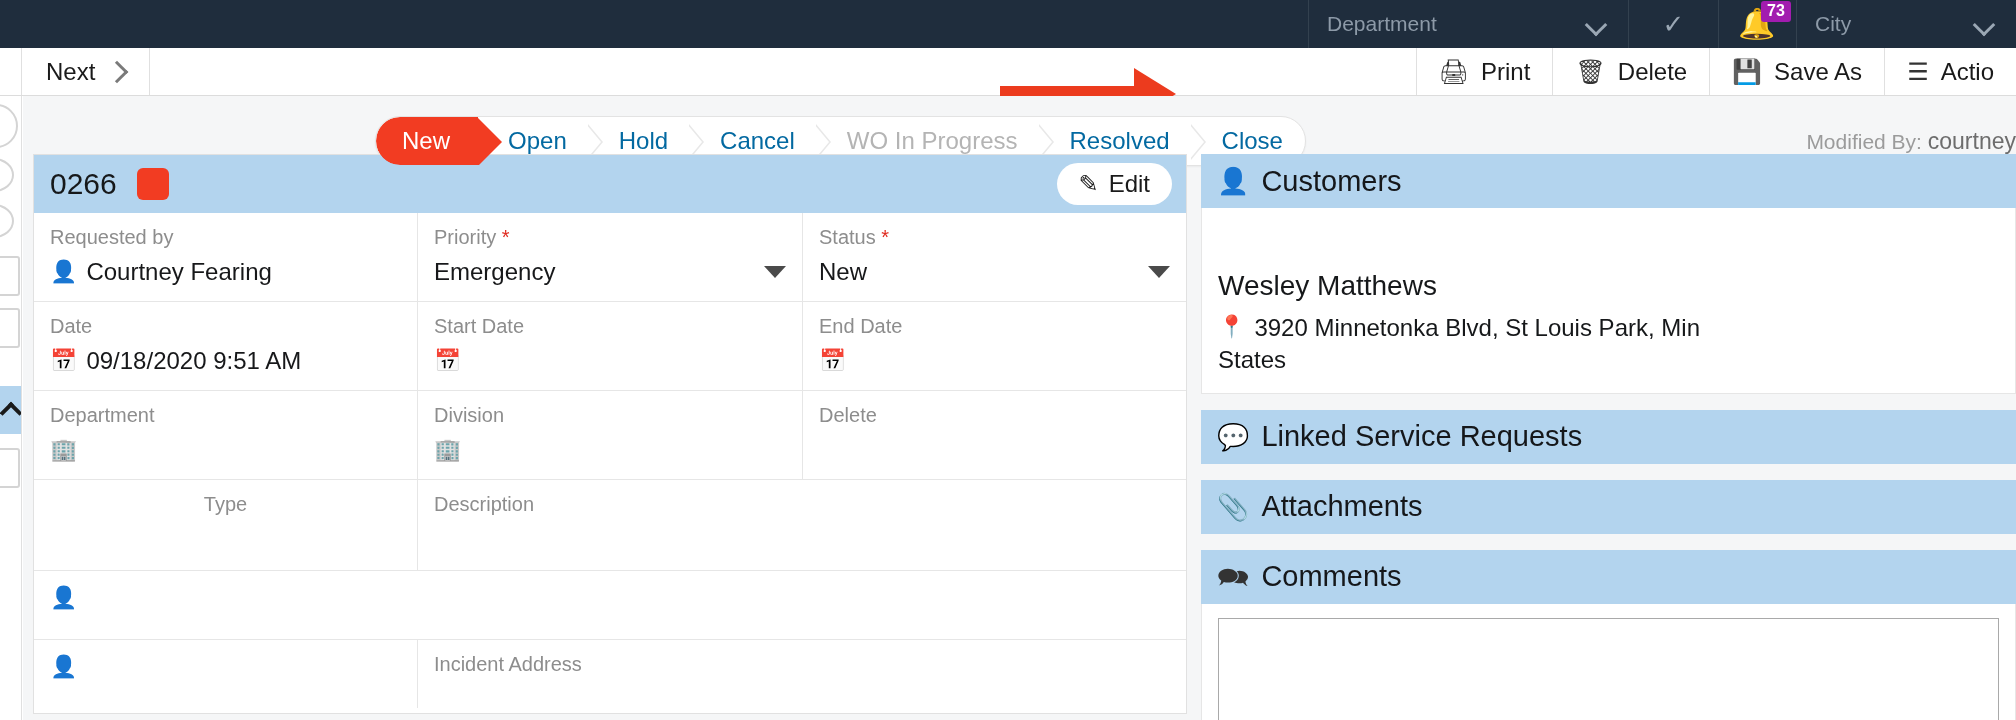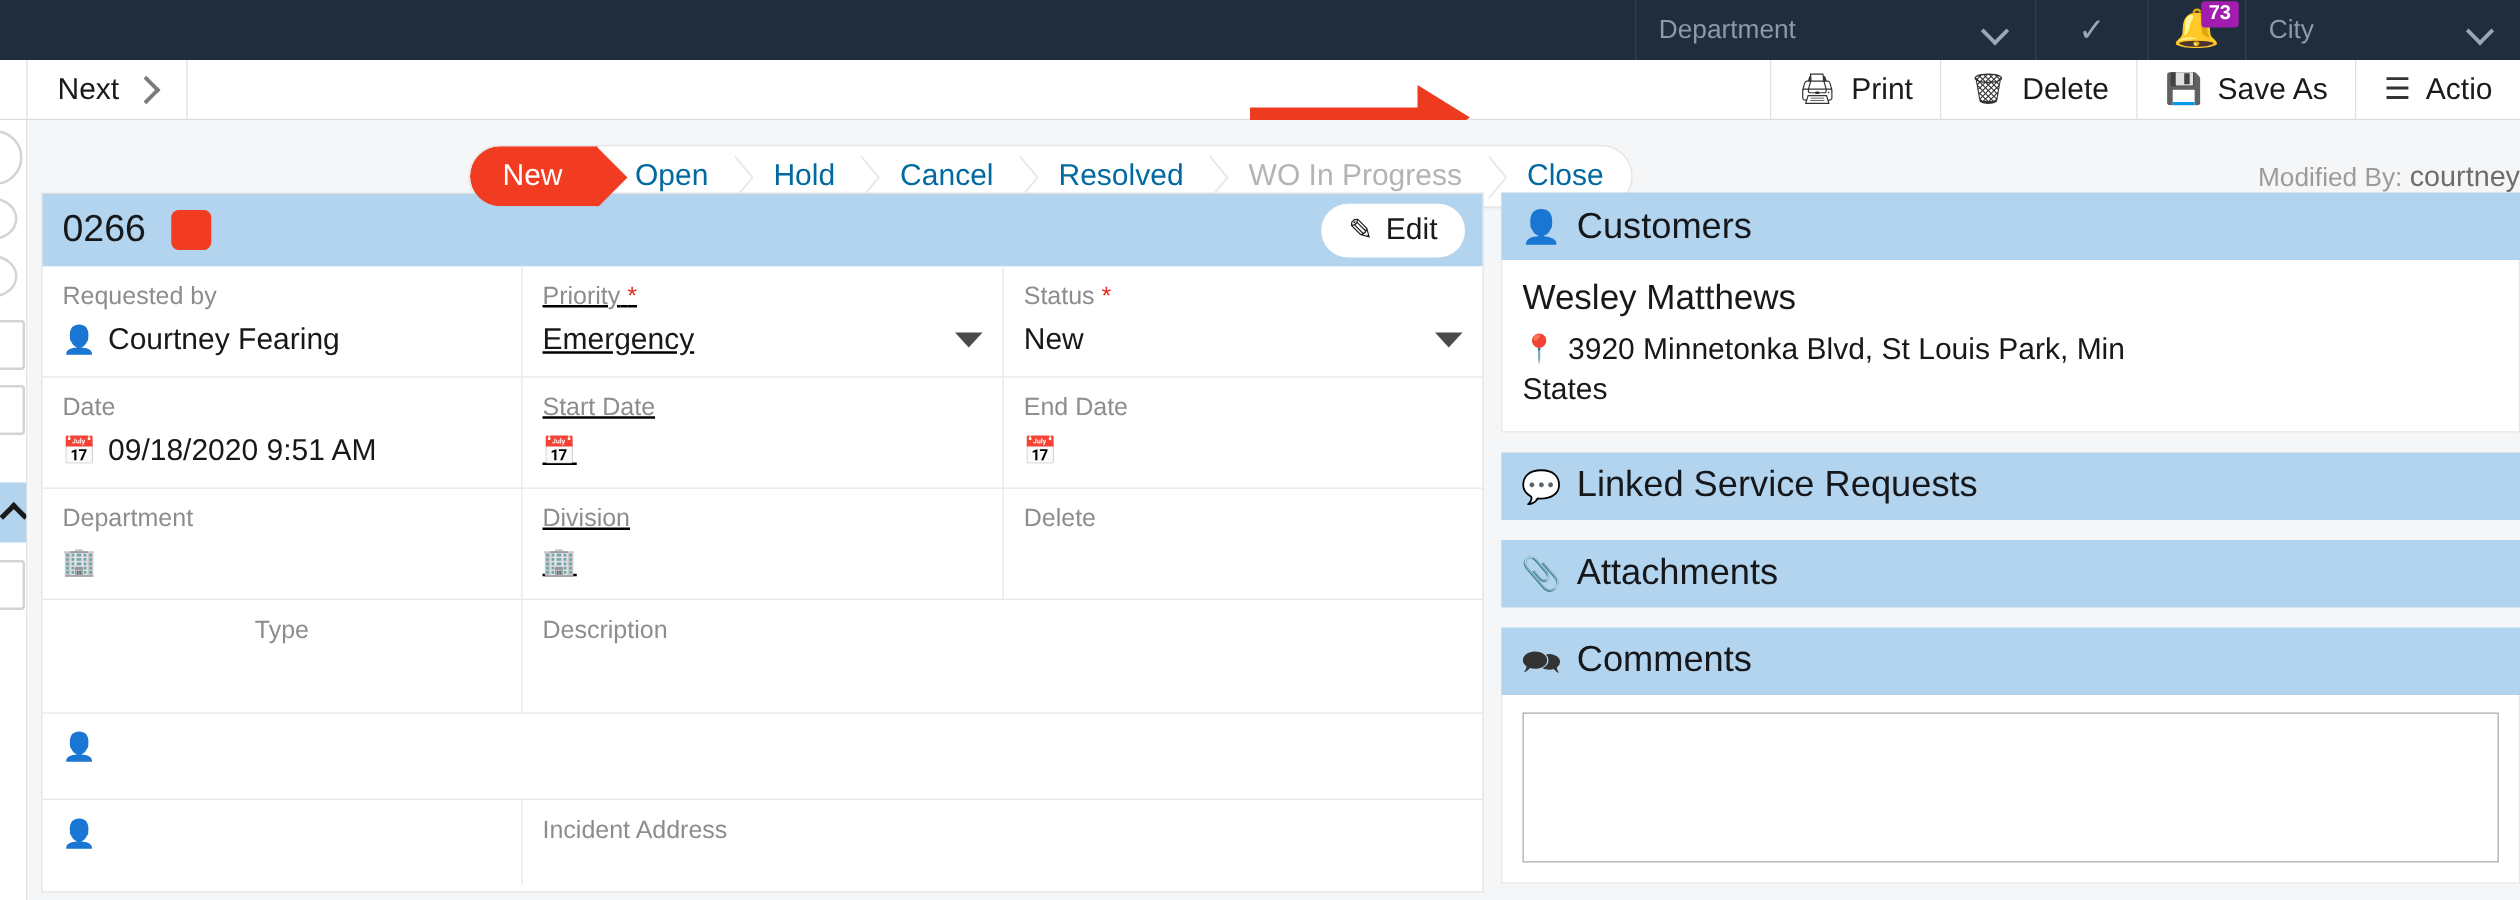--- a/index.html
+++ b/index.html
@@ -200,21 +200,21 @@
   }
   .grid-row { display: flex; border-bottom: 1px solid #e6e6e6; }
   .grid-row:last-child { border-bottom: none; }
   .cell {
     padding: 12px 16px 14px 16px;
     border-right: 1px solid #e6e6e6;
     min-height: 68px;
   }
   .cell:last-child { border-right: none; }
   .c3 { width: 384px; }
-  .c3b { width: 385px; text-decoration: underline; }
+  .c3b { width: 385px; }
   .c3c { width: 383px; }
   .c2a { width: 384px; text-align: center; }
   .c2b { width: 768px; }
   .flabel {
     font-size: 20px; color: #8d8d8d; line-height: 1.2;
     display: block; margin-bottom: 8px; white-space: nowrap;
   }
   .req { color: #e02b20; font-size: 20px; }
   .fvalue {
     font-size: 24px; color: #17181a; display: flex; align-items: center; gap: 9px;
@@ -238,21 +238,21 @@
     background: #b3d4ee; height: 54px;
     display: flex; align-items: center; gap: 12px;
     padding: 0 16px; font-size: 29px; color: #15171a;
     white-space: nowrap;
   }
   .panel-head .pi { font-size: 26px; color: #333; line-height: 1; }
   .panel-body {
     background: #ffffff; padding: 14px 16px 16px 16px;
     border: 1px solid #e6e6e6; border-top: none;
   }
-  .cust-name { font-size: 28px; color: #16181a; margin-bottom: 10px; }
+  .cust-name { font-size: 28px; color: #16181a; margin-bottom: 10px; margin-top: 48px; }
   .cust-addr {
     font-size: 24px; color: #16181a; line-height: 1.35;
     display: flex; gap: 9px;
   }
   .cust-addr .pin { font-size: 22px; color: #3d3d3d; }
   .comment-box {
     border: 1px solid #a9a9a9; height: 120px; background: #ffffff;
   }
 </style>
 </head>
@@ -341,27 +341,27 @@
         <span>Open</span>
       </div>
       <div class="wf-step">
         <span class="wf-sep"></span>
         <span>Hold</span>
       </div>
       <div class="wf-step">
         <span class="wf-sep"></span>
         <span>Cancel</span>
       </div>
+      <div class="wf-step dim">
+        <span class="wf-sep"></span>
+        <span>WO In Progress</span>
+      </div>
       <div class="wf-step">
         <span class="wf-sep"></span>
         <span>Resolved</span>
-      </div>
-      <div class="wf-step dim">
-        <span class="wf-sep"></span>
-        <span>WO In Progress</span>
       </div>
       <div class="wf-step">
         <span class="wf-sep"></span>
         <span>Close</span>
       </div>
     </div>
 
     <div class="modified-by">
       <span>Modified By:</span>
       <b>courtney</b>

